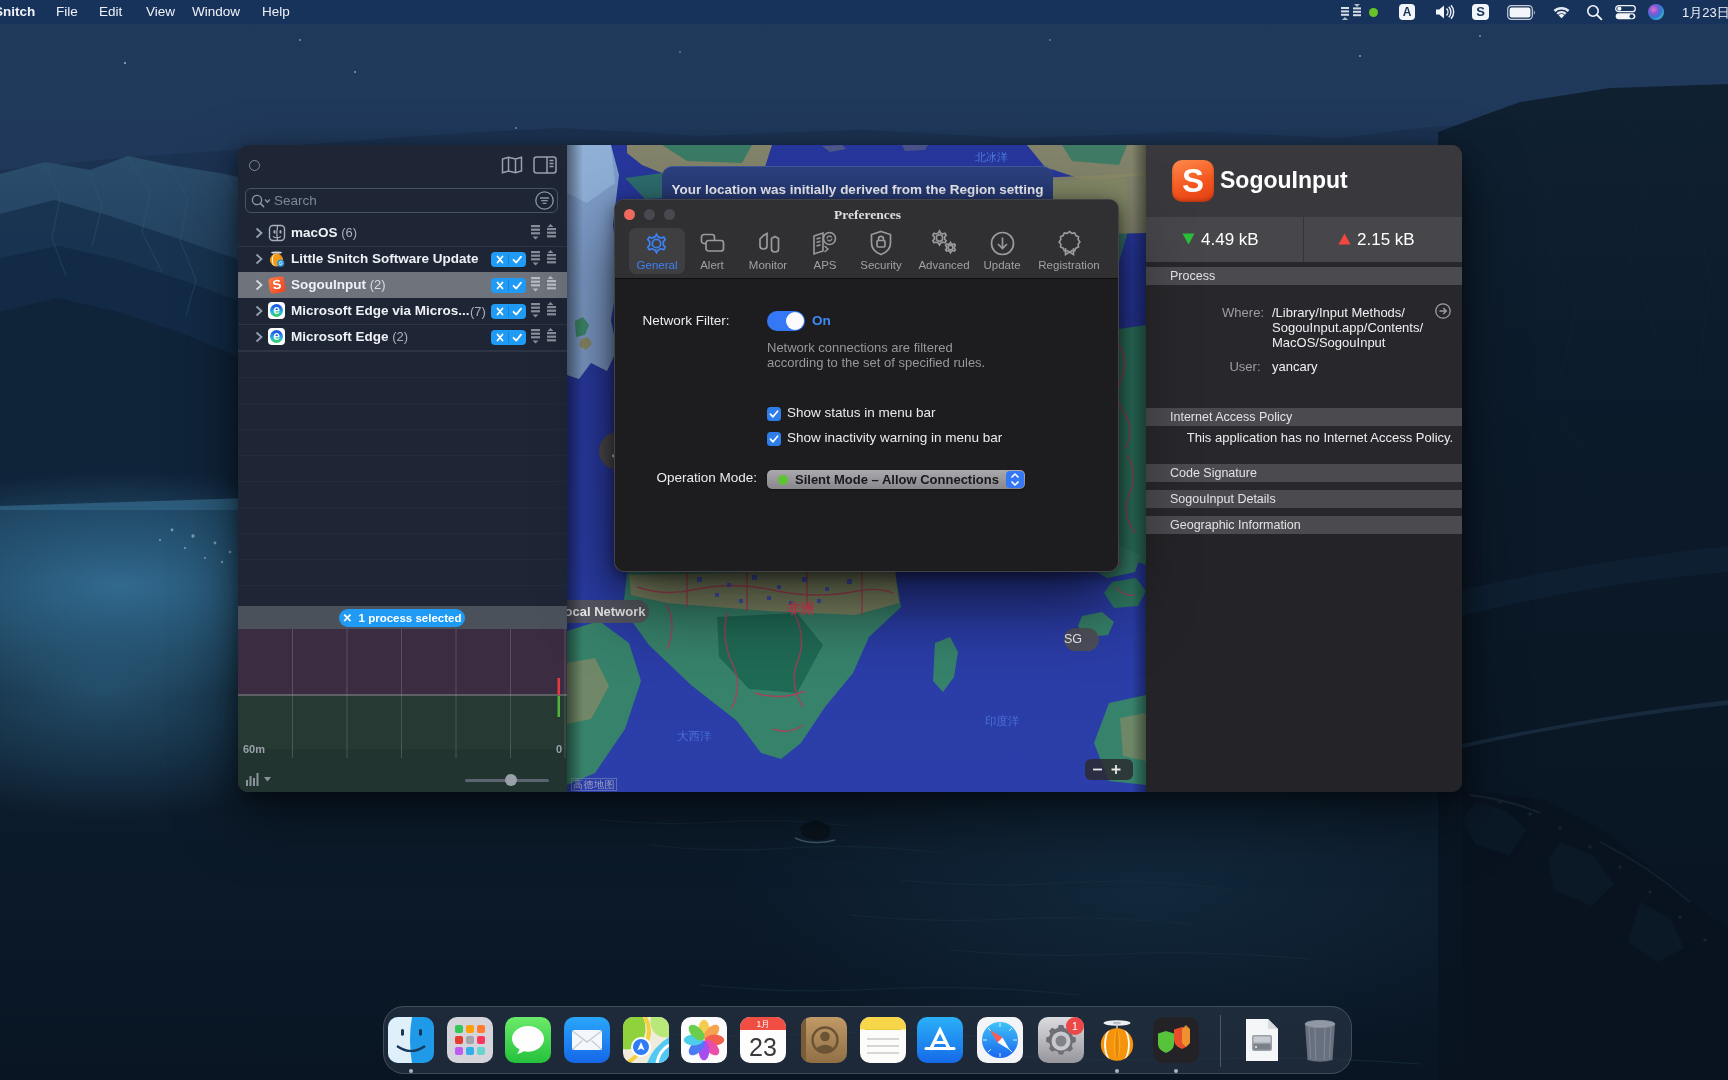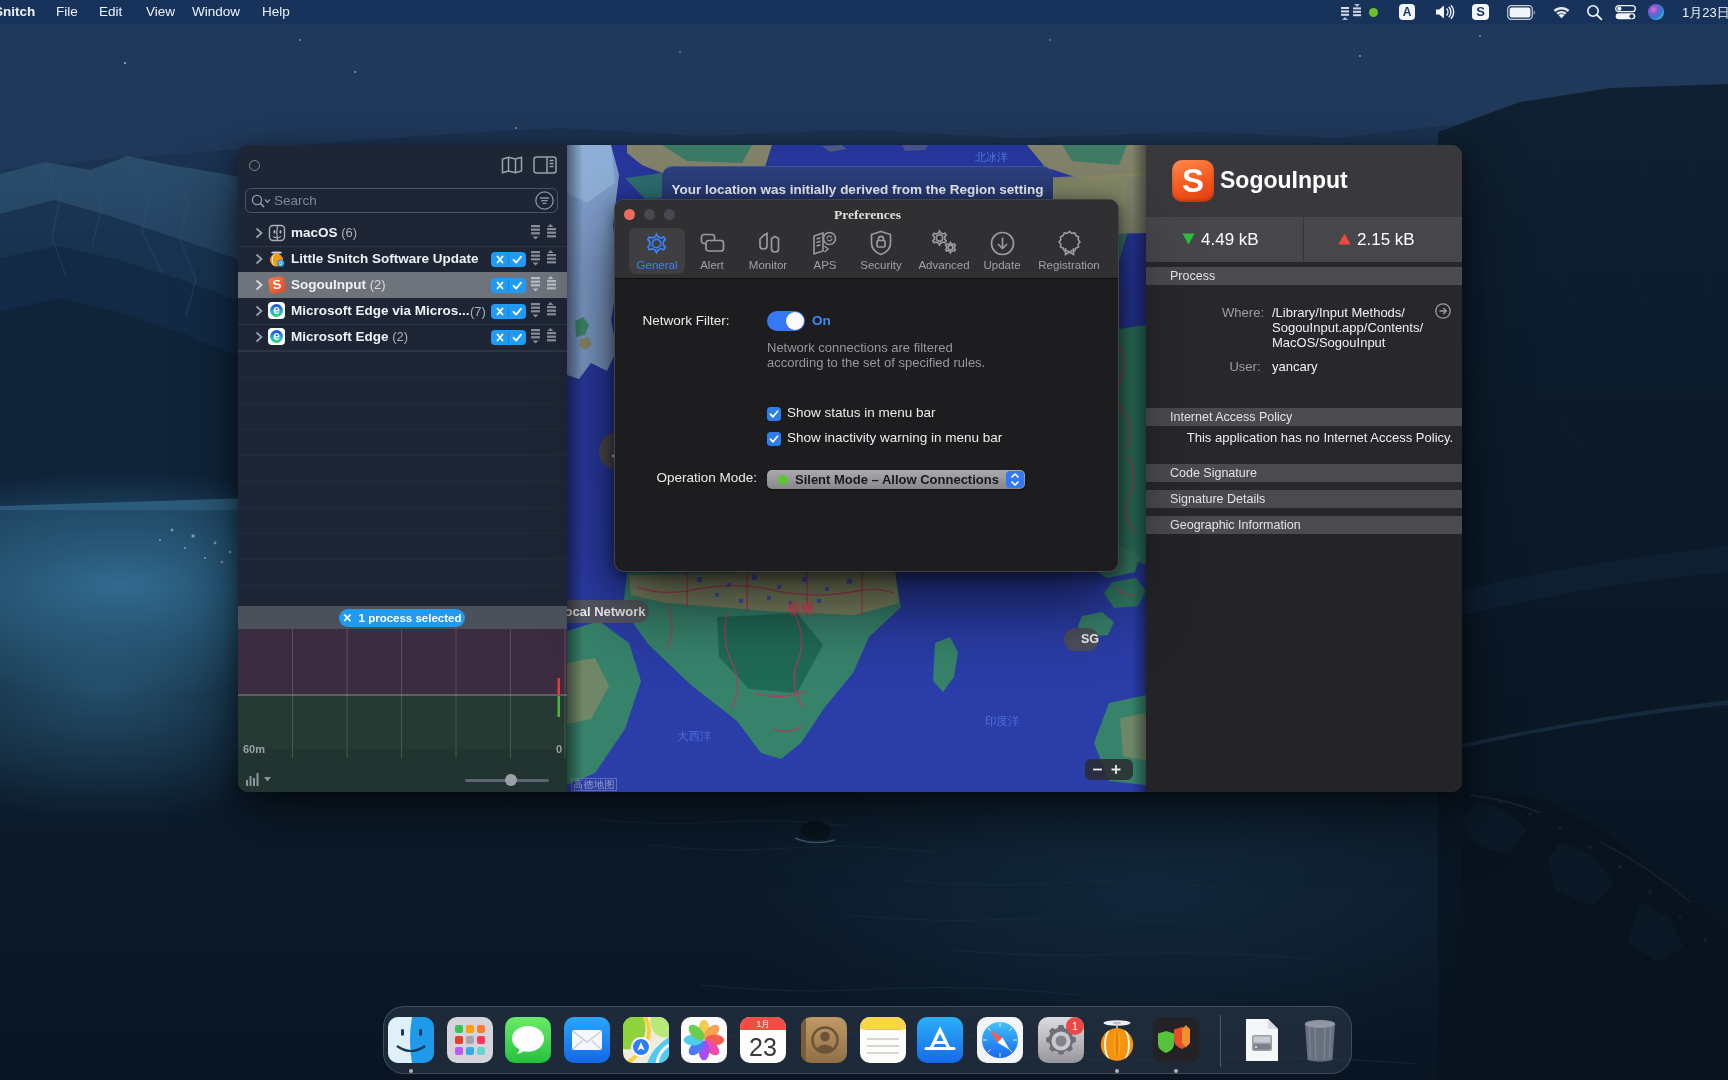--- a/index.html
+++ b/index.html
@@ -530,21 +530,21 @@
    <text x="110" y="595" font-size="11.5" fill="#4b6fd8" font-family="Liberation Sans,sans-serif">大西洋</text>
    <text x="418" y="580" font-size="11.5" fill="#4b6fd8" font-family="Liberation Sans,sans-serif">印度洋</text>
    <text x="220" y="468" font-size="13.5" font-weight="700" fill="#e8475f" font-family="Liberation Sans,sans-serif">非洲</text>
 
    <circle cx="51" cy="306" r="19" fill="#514d4c" opacity=".96"></circle>
           <circle cx="46.5" cy="311" r="1.4" fill="#e8e8e8"></circle>
   </svg>
 
   <div class="abs" style="left:-14px;top:455px;width:96px;height:23px;border-radius:11.5px;background:rgba(88,88,96,.95);color:#f2f3f5;font-weight:700;font-size:13px;text-align:center;line-height:23px;">Local Network</div>
 
-  <div class="abs" style="left:497px;top:483px;width:35px;height:23px;border-radius:11.5px;background:rgba(80,80,88,.95);color:#f0f1f3;font-weight:700;font-size:12.5px;text-align:right;line-height:23px;">SG</div>
+  <div class="abs" style="left:497px;top:483px;width:35px;height:23px;border-radius:11.5px;background:rgba(80,80,88,.95);color:#f0f1f3;font-weight:400;font-size:12.5px;text-align:left;line-height:23px;">SG</div>
 
   <div class="abs" style="left:518px;top:614px;width:48px;height:21px;border-radius:6px;background:rgba(44,44,48,.85);"></div>
   <svg class="abs" style="left:518px;top:614px" width="48" height="21" viewBox="0 0 48 21">
    <path d="M8,10.5 H17" stroke="#e8e8ea" stroke-width="1.8"></path>
    <path d="M31,6 V15 M26.5,10.5 H35.5" stroke="#e8e8ea" stroke-width="1.8"></path>
   </svg>
 
   <div class="abs" style="left:4px;top:633px;width:46px;height:13px;font-size:10px;color:#9aa0c0;letter-spacing:.5px;border:1px solid rgba(150,155,190,.5);text-align:center;line-height:12px;">高德地图</div>
 
   <div class="abs" style="left:95px;top:21px;width:391px;height:80px;border-radius:10px;background:linear-gradient(#2c4180,#1f2f63);border-top:1px solid rgba(110,140,220,.45);"></div>
@@ -578,21 +578,21 @@
    <circle cx="8" cy="8" r="7.2" fill="none" stroke="#9d9da3" stroke-width="1.3"></circle>
    <path d="M4.5,8 H11 M8.3,5 L11.3,8 L8.3,11" fill="none" stroke="#9d9da3" stroke-width="1.3"></path>
   </svg>
   <div class="abs rgray" style="left:0px;top:214px;width:118px;text-align:center;font-size:13px;margin-left:40px;">User:</div>
   <div class="abs" style="left:126px;top:214px;font-size:13px;color:#f0f0f2;">yancary</div>
 
   <div class="sechdr" style="top:263px;">Internet Access Policy</div>
   <div class="abs" style="left:0;top:285px;width:348px;text-align:center;font-size:13px;color:#ececee;">This application has no Internet Access Policy.</div>
 
   <div class="sechdr" style="top:319px;">Code Signature</div>
-  <div class="sechdr" style="top:345px;">Signature Details</div>
+  <div class="sechdr" style="top:345px;">SogouInput Details</div>
   <div class="sechdr" style="top:371px;">Geographic Information</div>
   <div class="abs" style="left:0;top:389px;width:316px;height:258px;background:#242428;"></div>
  </div>
 </div>
 <div id="prefs" class="abs">
 
  <div class="abs" style="left:0;top:0;width:505px;height:79px;background:#303032;border-bottom:1px solid #0e0e0f;"></div>
  <div class="abs" style="left:8.5px;top:8.5px;width:11px;height:11px;border-radius:50%;background:#ee6a5f;"></div>
  <div class="abs" style="left:28.5px;top:8.5px;width:11px;height:11px;border-radius:50%;background:#494850;"></div>
  <div class="abs" style="left:48.5px;top:8.5px;width:11px;height:11px;border-radius:50%;background:#494850;"></div>

